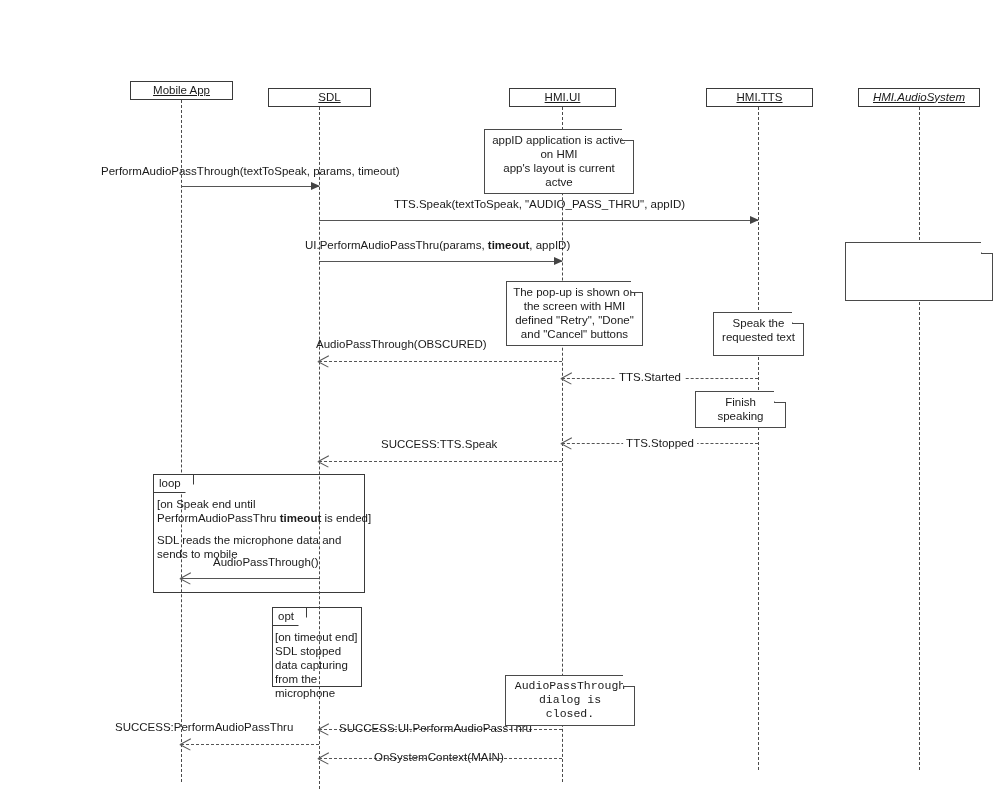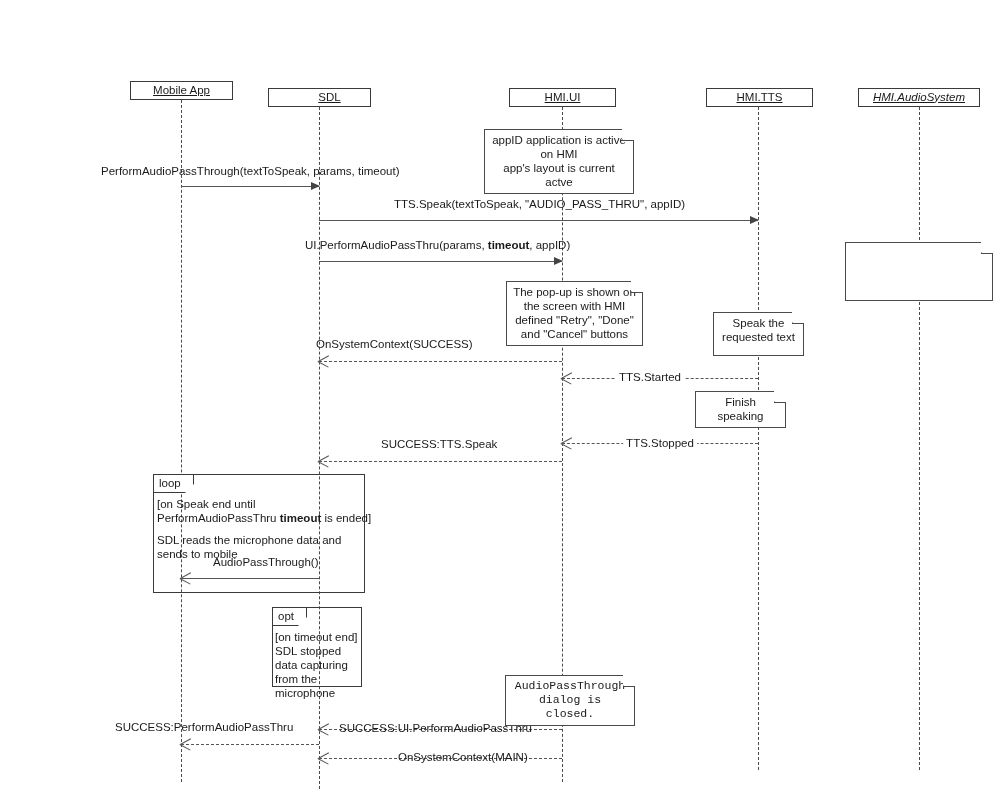--- a/index.html
+++ b/index.html
@@ -149,21 +149,21 @@
         <div class="head-filled right"></div>
       </div>
       <div class="msg-label" style="top: 239px; left: 305px;">UI.PerformAudioPassThru(params, <b>timeout</b>, appID)</div>
       <div class="msg dashed" style="left: 319px; top: 361px; width: 243px;">
         <div class="line"></div>
         <div class="head-open left">
           <i></i>
           <i></i>
         </div>
       </div>
-      <div class="msg-label" style="top: 338px; left: 316px;">OnSystemContext(SUCCESS)</div>
+      <div class="msg-label" style="top: 338px; left: 316px;">AudioPassThrough(OBSCURED)</div>
       <div class="msg dashed" style="left: 562px; top: 378px; width: 196px;">
         <div class="line"></div>
         <div class="head-open left">
           <i></i>
           <i></i>
         </div>
       </div>
       <div class="msg-label" style="top: 371px; left: 650px; transform: translateX(-50%); background: rgb(255, 255, 255); padding: 0px 3px;">TTS.Started</div>
       <div class="msg dashed" style="left: 562px; top: 443px; width: 196px;">
         <div class="line"></div>
@@ -205,21 +205,21 @@
         </div>
       </div>
       <div class="msg-label" style="top: 721px; left: 115px;">SUCCESS:PerformAudioPassThru</div>
       <div class="msg dashed" style="left: 319px; top: 758px; width: 243px;">
         <div class="line"></div>
         <div class="head-open left">
           <i></i>
           <i></i>
         </div>
       </div>
-      <div class="msg-label" style="top: 751px; left: 374px; margin-left: 24px;">OnSystemContext(MAIN)</div>
+      <div class="msg-label" style="top: 751px; left: 374px;">OnSystemContext(MAIN)</div>
     </div>
   <div id="layer-notes">
       <div class="note" style="left: 484px; top: 129px; width: 150px; min-height: 42px;">
         <div style="white-space: pre-line;">appID application is active
 on HMI
 app's layout is current actve</div>
         <div class="fold"></div>
       </div>
       <div class="note" style="left: 845px; top: 242px; width: 148px; min-height: 59px;">
         <div class="fold"></div>

